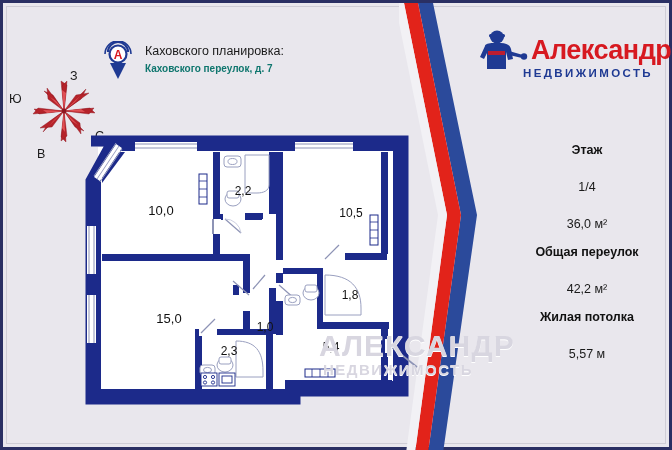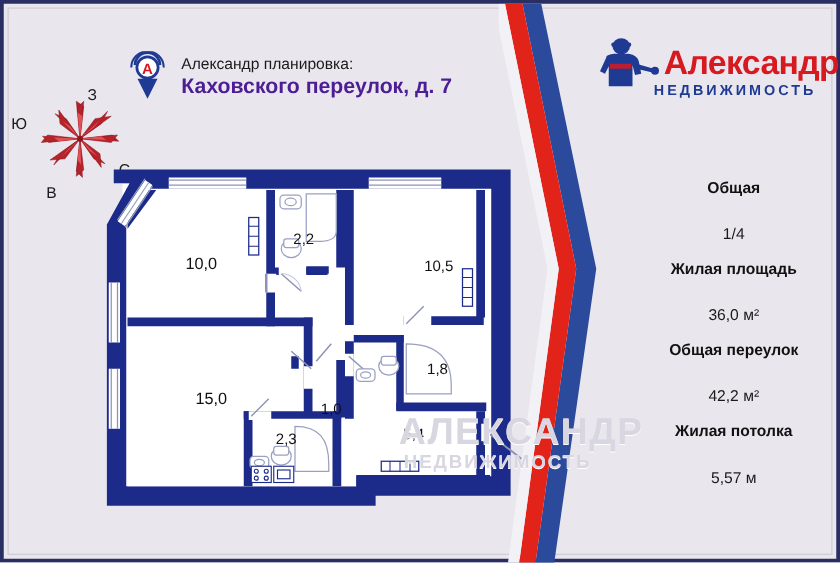--- a/index.html
+++ b/index.html
@@ -19,21 +19,21 @@
     border:1px solid #cfcdd6;
     box-sizing:border-box;
     pointer-events:none;
   }
 
   
   #header-block{position:absolute;left:100px;top:38px;width:300px;height:50px;}
   .pin{position:absolute;left:0;top:0;width:30px;height:42px;}
   .header-text{position:absolute;left:42px;top:2px;width:260px;}
   .hdr-line1{font-size:12.5px;color:#1a1a1a;line-height:17px;}
-  .hdr-line2{font-size:17px;color:#4c1d95;font-weight:bold;line-height:17px;}
+  .hdr-line2{font-size:10px;color:#0f766e;font-weight:bold;line-height:17px;}
 
   
   #compass{position:absolute;left:4px;top:56px;width:120px;height:110px;}
   .cdir{position:absolute;font-size:12.5px;color:#1a1a1a;font-weight:normal;}
   .c-yu{left:2px;top:33px;}
   .c-z{left:63px;top:10px;}
   .c-s{left:88px;top:70px;}
   .c-v{left:30px;top:88px;}
 
   
@@ -78,21 +78,21 @@
 
   <div id="header-block">
     <svg class="pin" viewBox="0 0 30 42">
       <path d="M5 11 A10 10 0 0 1 25 11" fill="none" stroke="#1f3a93" stroke-width="2.2"></path>
       <path d="M2 13 A13 13 0 0 1 28 13" fill="none" stroke="#1f3a93" stroke-width="1.6"></path>
       <circle cx="15" cy="13" r="8.5" fill="#fff" stroke="#1f3a93" stroke-width="2.2"></circle>
       <text x="15" y="18" text-anchor="middle" font-family="Liberation Sans, sans-serif" font-size="12" font-weight="bold" fill="#d71920">А</text>
       <path d="M7 22 L23 22 L15 38 Z" fill="#1f3a93"></path>
     </svg>
     <div class="header-text">
-      <div class="hdr-line1">Александр планировка:</div>
+      <div class="hdr-line1">Каховского планировка:</div>
       <div class="hdr-line2">Каховского переулок, д. 7</div>
     </div>
   </div>
 
   <div id="compass">
     <svg width="120" height="110" viewBox="0 0 120 110">
       <g transform="translate(57,52)">
         <g fill="#b5232a" stroke="#8d1620" stroke-width="0.4">
           <path d="M0,0 L-3,-30 L3,-26 Z"></path>
           <path d="M0,0 L3,-30 L-2,-25 Z"></path>
@@ -150,24 +150,23 @@
       </g>
       <g fill="#d71920">
         <path d="M15,22 L32,22 L32,26 L15,26 Z" opacity="0.85"></path>
       </g>
     </svg>
     <div class="logo-word">Александр</div>
     <div class="logo-sub">НЕДВИЖИМОСТЬ</div>
   </div>
 
   <div id="info-panel">
-    <div class="info-label first">Общая</div>
+    <div class="info-label first">Этаж</div>
     <div class="info-value">1/4</div>
 
-    <div class="info-label">Жилая площадь</div>
     <div class="info-value">36,0 м²</div>
 
     <div class="info-label">Общая переулок</div>
     <div class="info-value">42,2 м²</div>
 
     <div class="info-label">Жилая потолка</div>
     <div class="info-value">5,57 м</div>
   </div>
 
   <div id="floorplan">

